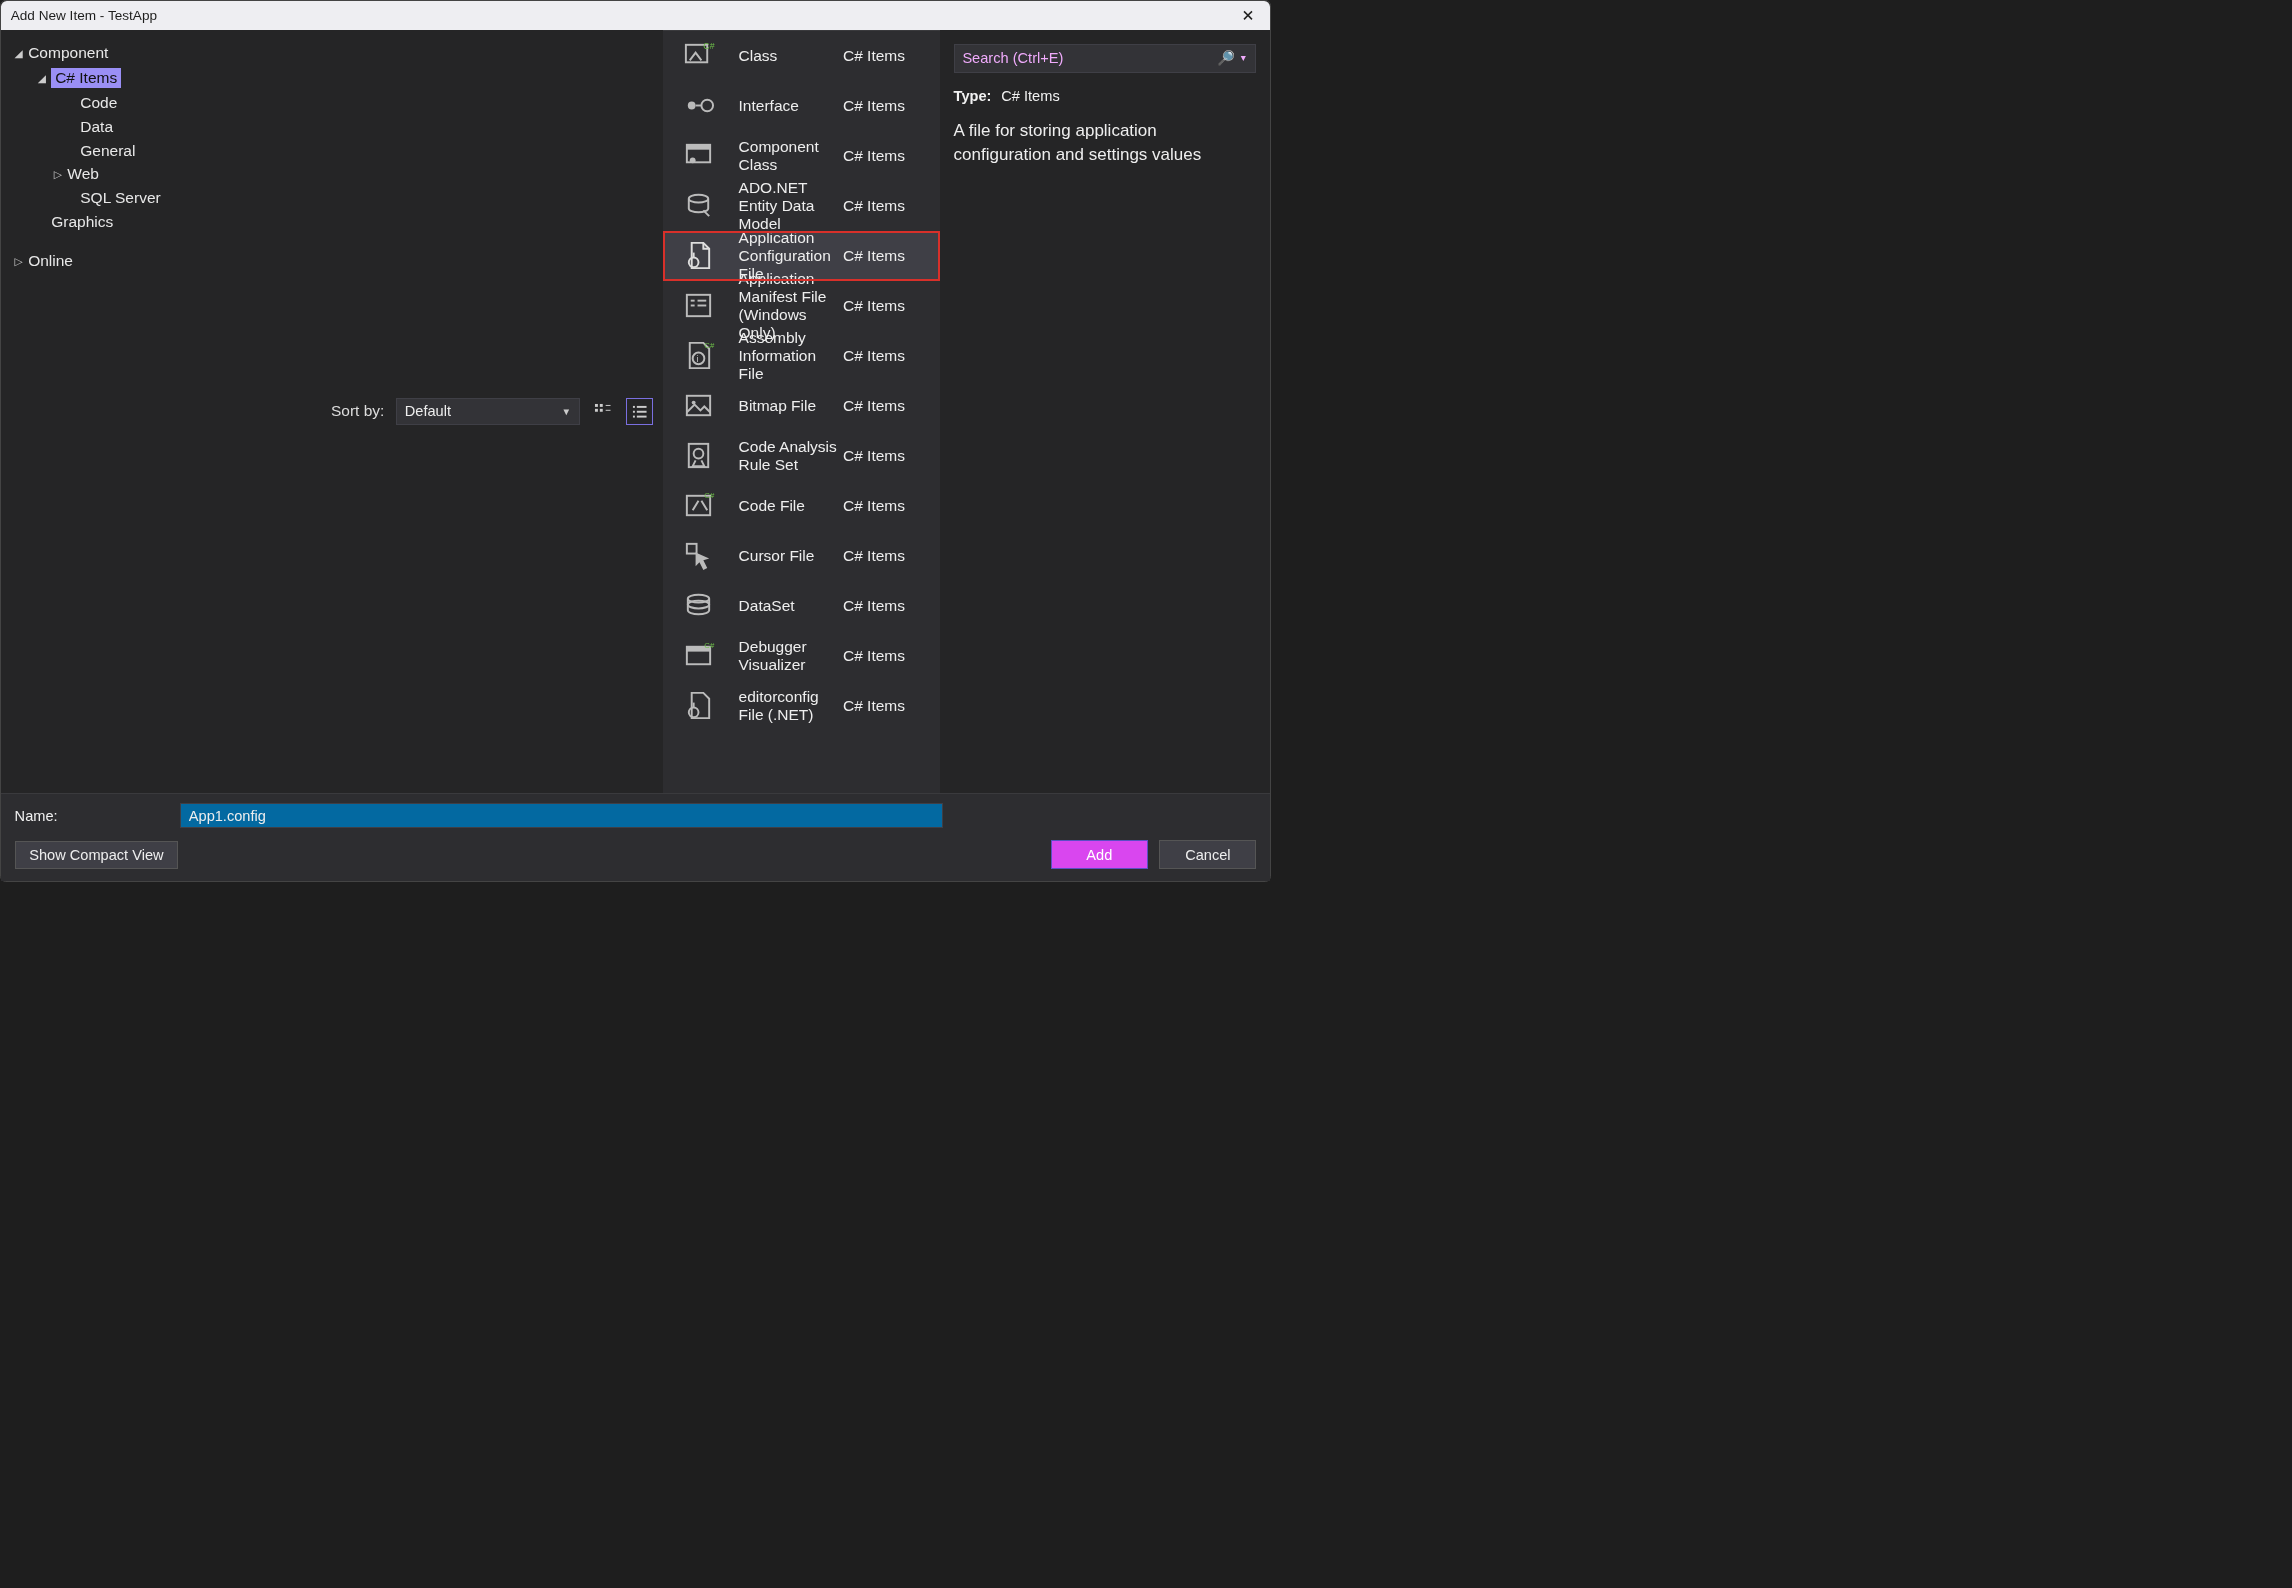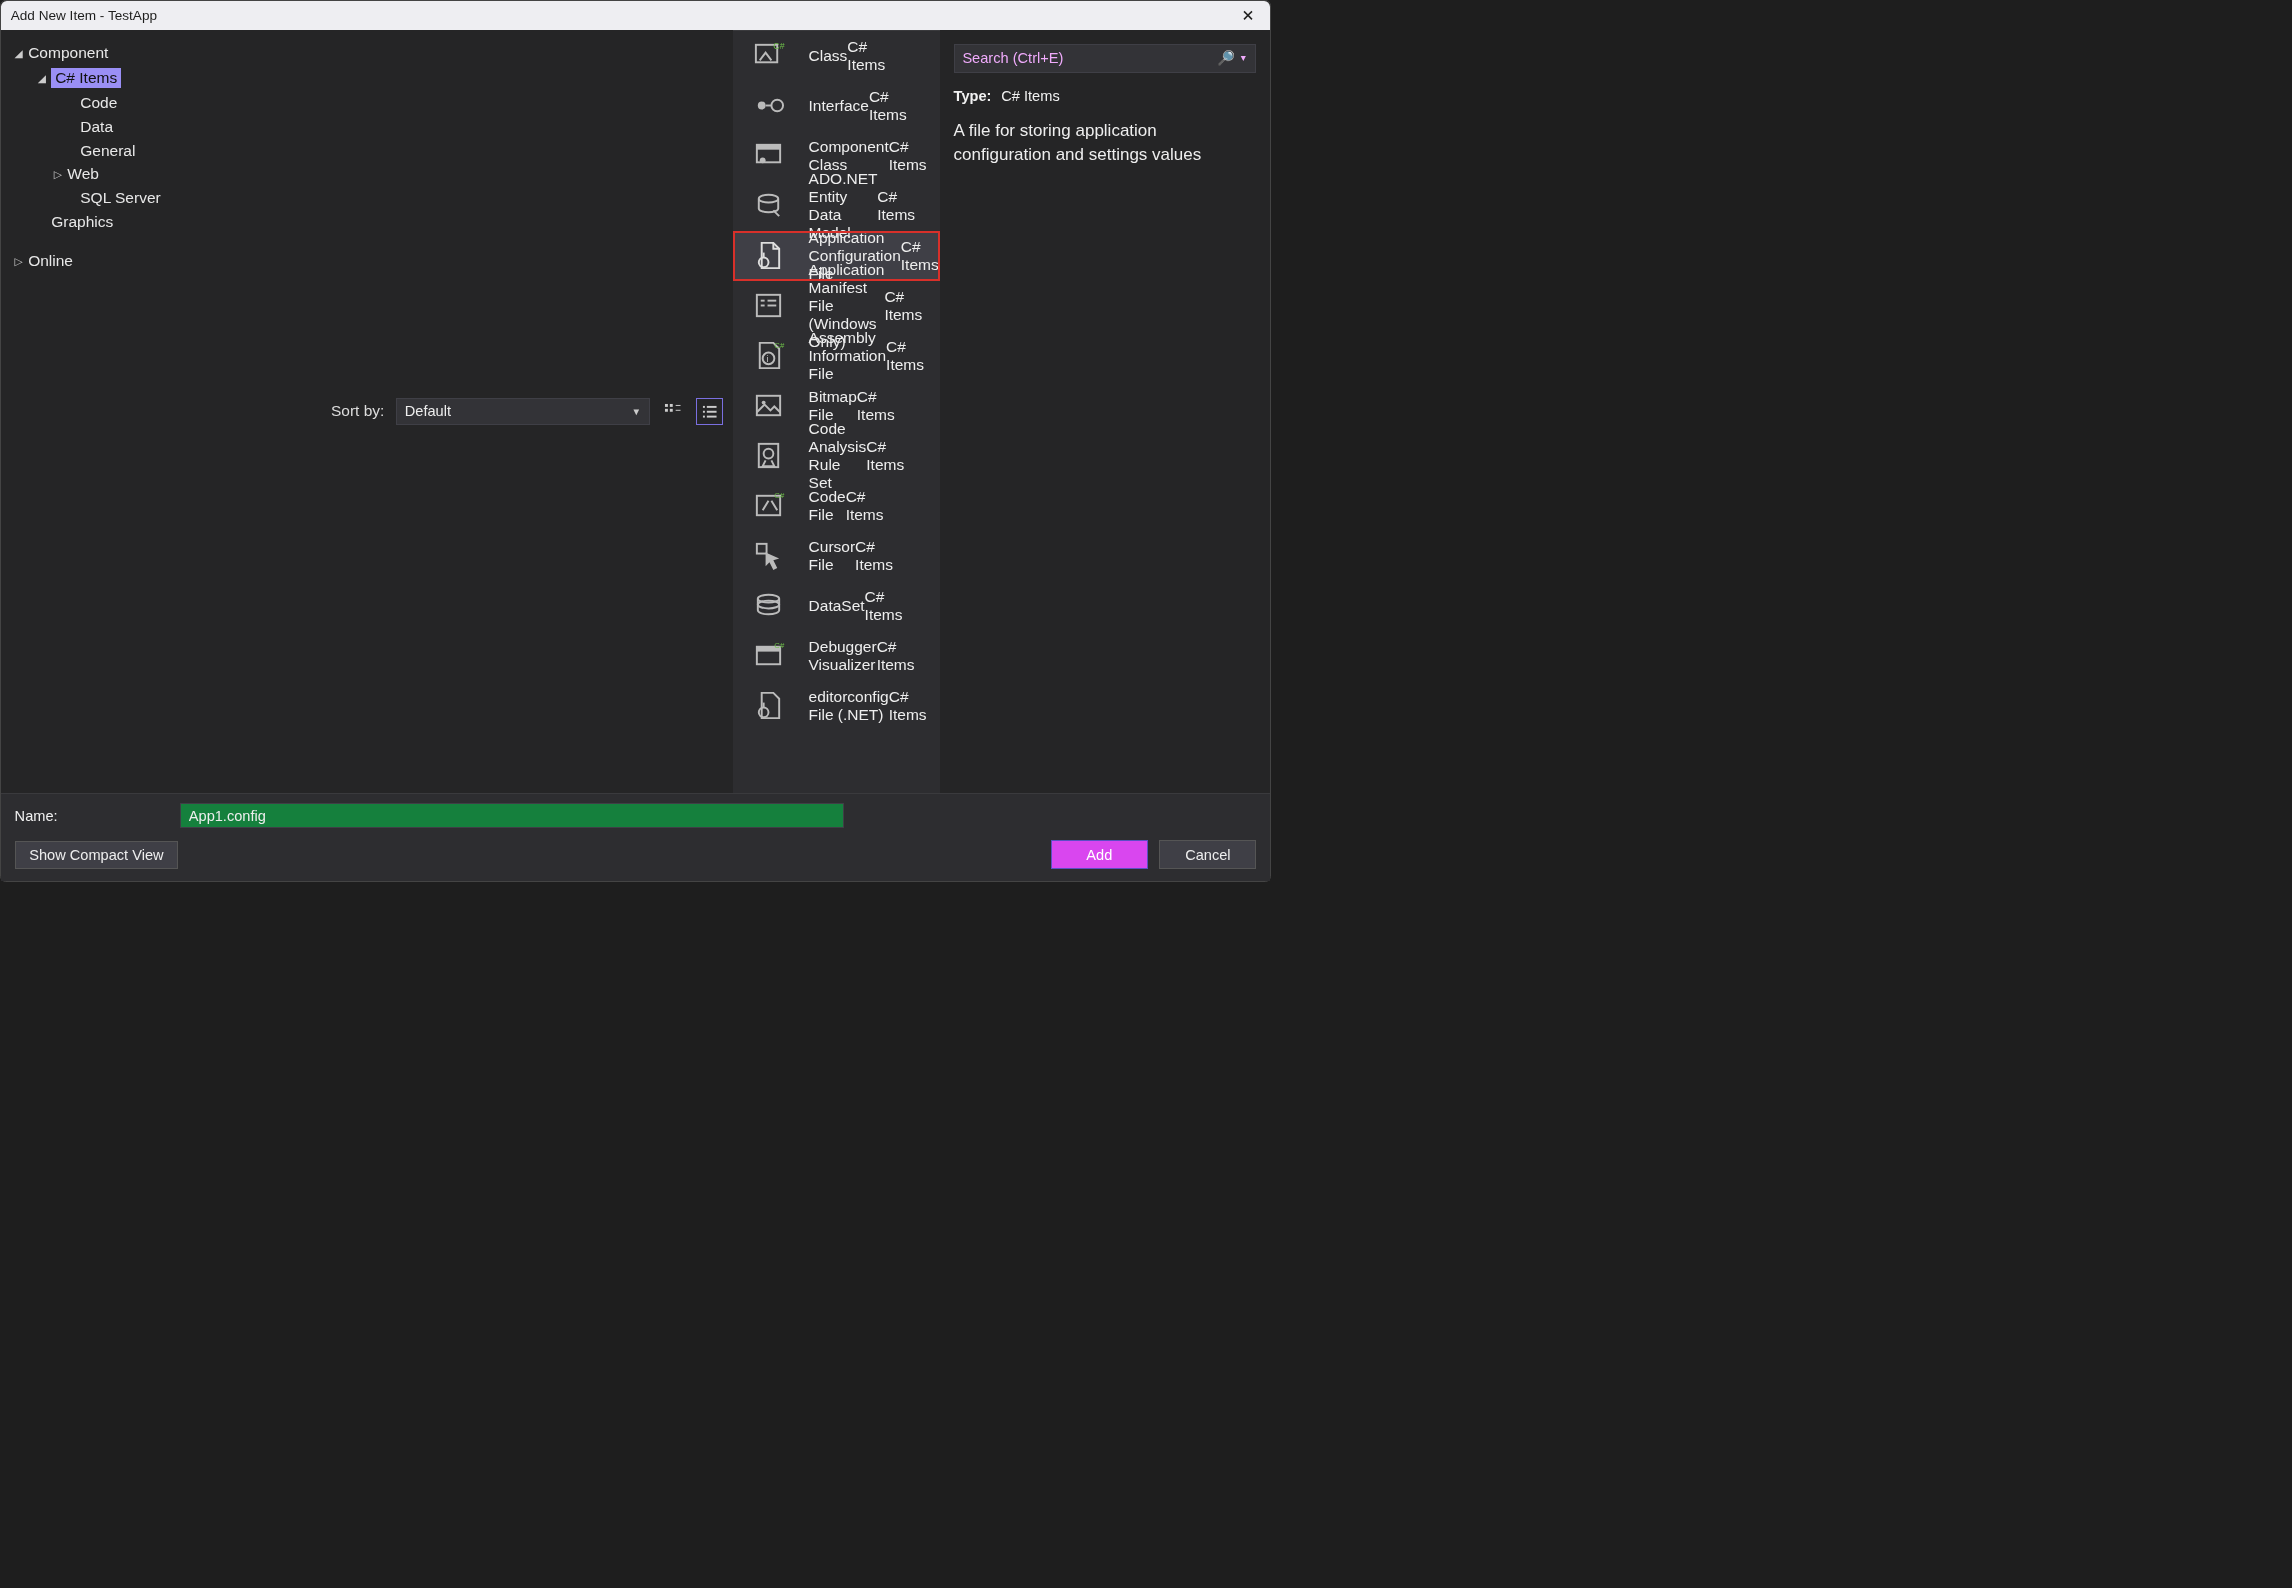--- a/index.html
+++ b/index.html
@@ -78,21 +78,21 @@
   align-items: center;
   padding: 9.7px 9.7px 9.7px 0;
   gap: 9.7px;
 }
 .toolbar .sortlabel { font-size: 15.5px; color: #ddd; margin-right: 1.9px; }
 .sort-select {
   background: #333337;
   border: 1px solid #3f3f46;
   color: #eee;
   height: 27px;
-  width: 254px;
+  width: 184px;
   padding: 0 7.8px;
   display: flex;
   align-items: center;
   justify-content: space-between;
   font-size: 14.6px;
 }
 .sort-select .caret { font-size: 9.7px; color: #ccc; }
 .view-btn {
   width: 27px; height: 27px;
   display: flex; align-items: center; justify-content: center;
@@ -158,25 +158,25 @@
 .detail .typeline b { font-weight: 600; margin-right: 5.8px; }
 .detail .desc { font-size: 17px; line-height: 1.4; color: #eee; }
 .bottom {
   background: #2d2d30;
   border-top: 1px solid #3a3a3d;
   padding: 9.7px 13.6px 11.6px 13.6px;
 }
 .namerow { display: flex; align-items: center; gap: 19.4px; margin-bottom: 11.6px; }
 .namerow .lbl { font-size: 14.6px; width: 146px; }
 .namerow input {
-  background: #15803d;
+  background: #0369a1;
   border: 1px solid #3f3f46;
   color: #eee;
   height: 25px;
-  width: 664px;
+  width: 763px;
   padding: 0 7.8px;
   font-size: 14.6px;
 }
 .btnrow { display: flex; align-items: center; }
 .btnrow .compact {
   background: #3f3f46;
   border: 1px solid #555;
   color: #eee;
   padding: 4.9px 13.6px;
   font-size: 14.6px;

